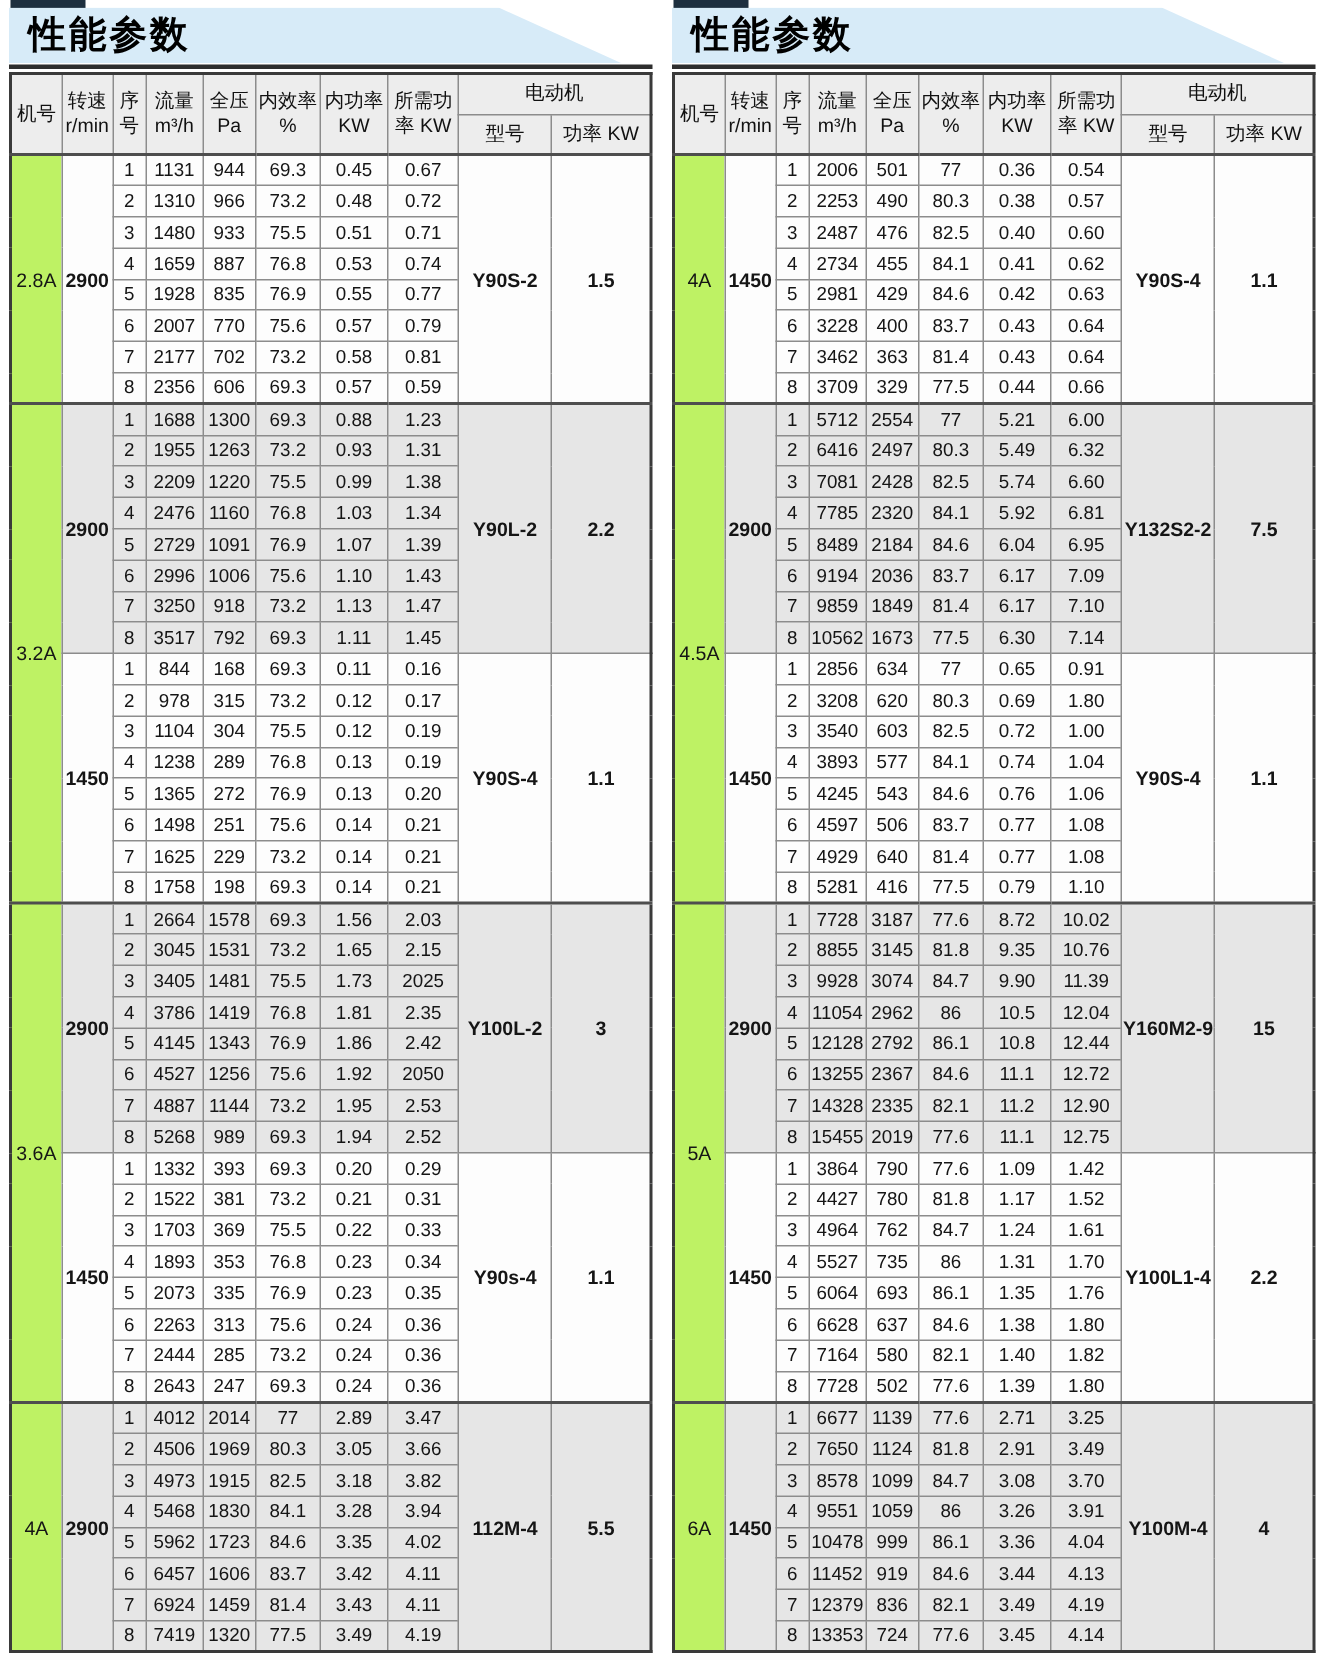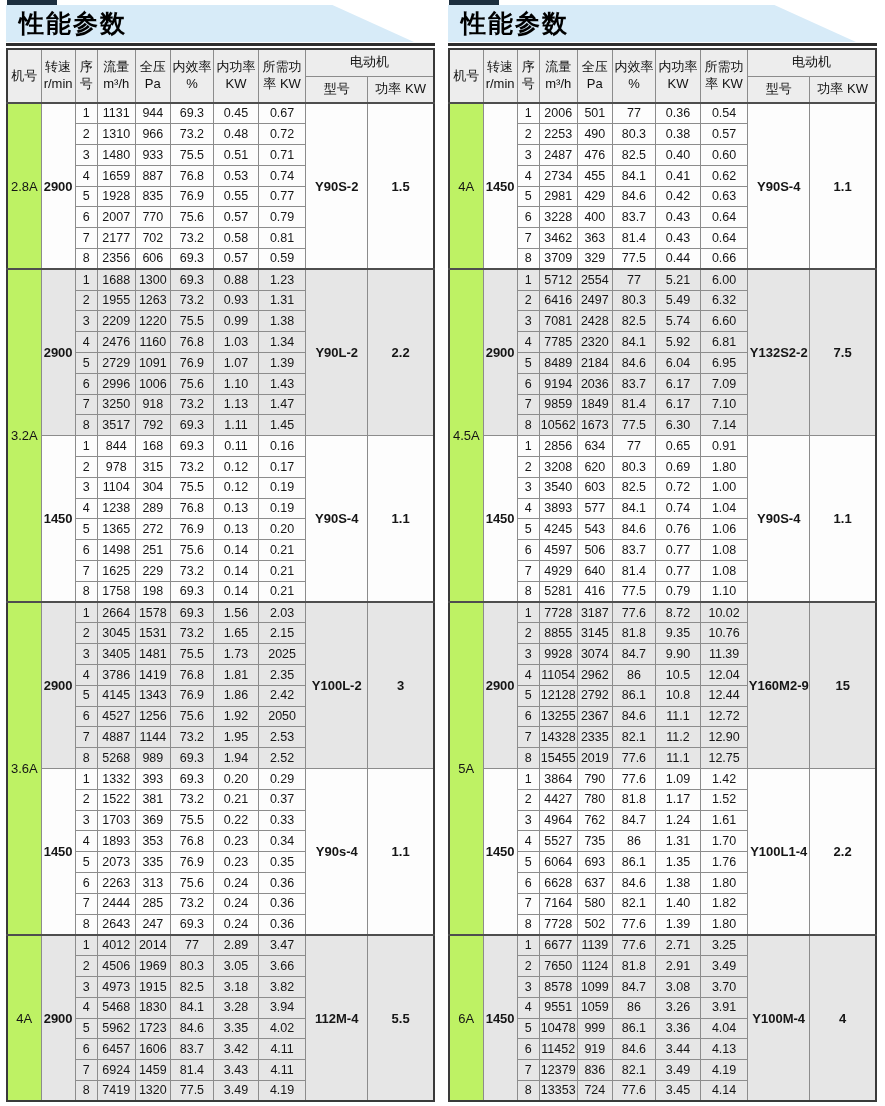--- a/index.html
+++ b/index.html
@@ -380,21 +380,21 @@
             <td class="bg-w">0.29</td>
             <td class="motor-model bg-w" rowspan="8">Y90s-4</td>
             <td class="motor-power bg-w" rowspan="8">1.1</td>
           </tr>
           <tr>
             <td class="bg-w">2</td>
             <td class="bg-w">1522</td>
             <td class="bg-w">381</td>
             <td class="bg-w">73.2</td>
             <td class="bg-w">0.21</td>
-            <td class="bg-w">0.37</td>
+            <td class="bg-w">0.31</td>
           </tr>
           <tr>
             <td class="bg-w">3</td>
             <td class="bg-w">1703</td>
             <td class="bg-w">369</td>
             <td class="bg-w">75.5</td>
             <td class="bg-w">0.22</td>
             <td class="bg-w">0.33</td>
           </tr>
           <tr>

